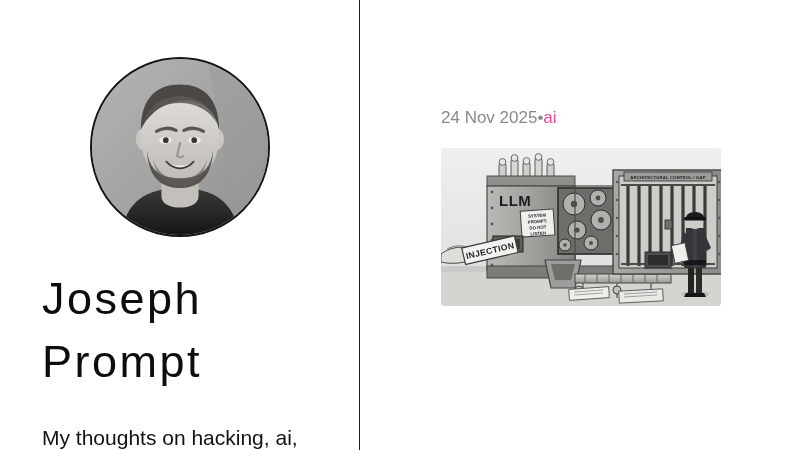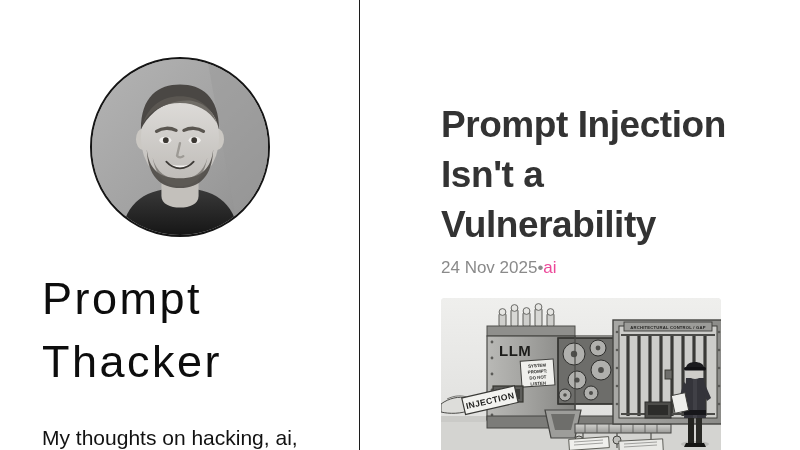--- a/index.html
+++ b/index.html
@@ -174,32 +174,31 @@
 
           <path d="M56 92 C57 120 70 132 90 132 C110 132 123 120 124 92 C122 112 112 122 90 122 C68 122 58 112 56 92 Z" fill="#4f4c48" opacity="0.92"></path>
           <path d="M62 101 C66 122 76 130 90 130 C104 130 114 122 118 101 C114 116 104 123 90 123 C76 123 66 116 62 101 Z" fill="#5f5b56" opacity="0.6"></path>
 
           <path d="M77 106 C84 113 96 113 103 106 C97 110 83 110 77 106 Z" fill="#f2f0ee"></path>
           <path d="M76 105 C84 114 96 114 104 105" stroke="#3d3a36" stroke-width="1.8" fill="none" stroke-linecap="round"></path>
         </svg>
       </div>
     </div>
 
-    <h1 class="profile-name">Prompt Thacker</h1>
+    <h1 class="profile-name">Joseph Prompt</h1>
 
     <p class="profile-tagline">My thoughts on hacking, ai, faith, and more.</p>
   </div>
 
   <div class="divider"></div>
 
   <div class="posts-col">
 
     <div>
 
-      <a class="post-title" style="display:block;text-decoration:none;">Prompt Injection Isn't a Vulnerability</a>
 
       <div class="post-meta">
         <span>24 Nov 2025</span>
         <span class="sep">•</span>
         <a class="tag" style="text-decoration:none;">ai</a>
       </div>
 
       <div class="post-thumb">
         <svg viewBox="0 0 280 158">
           <defs>

